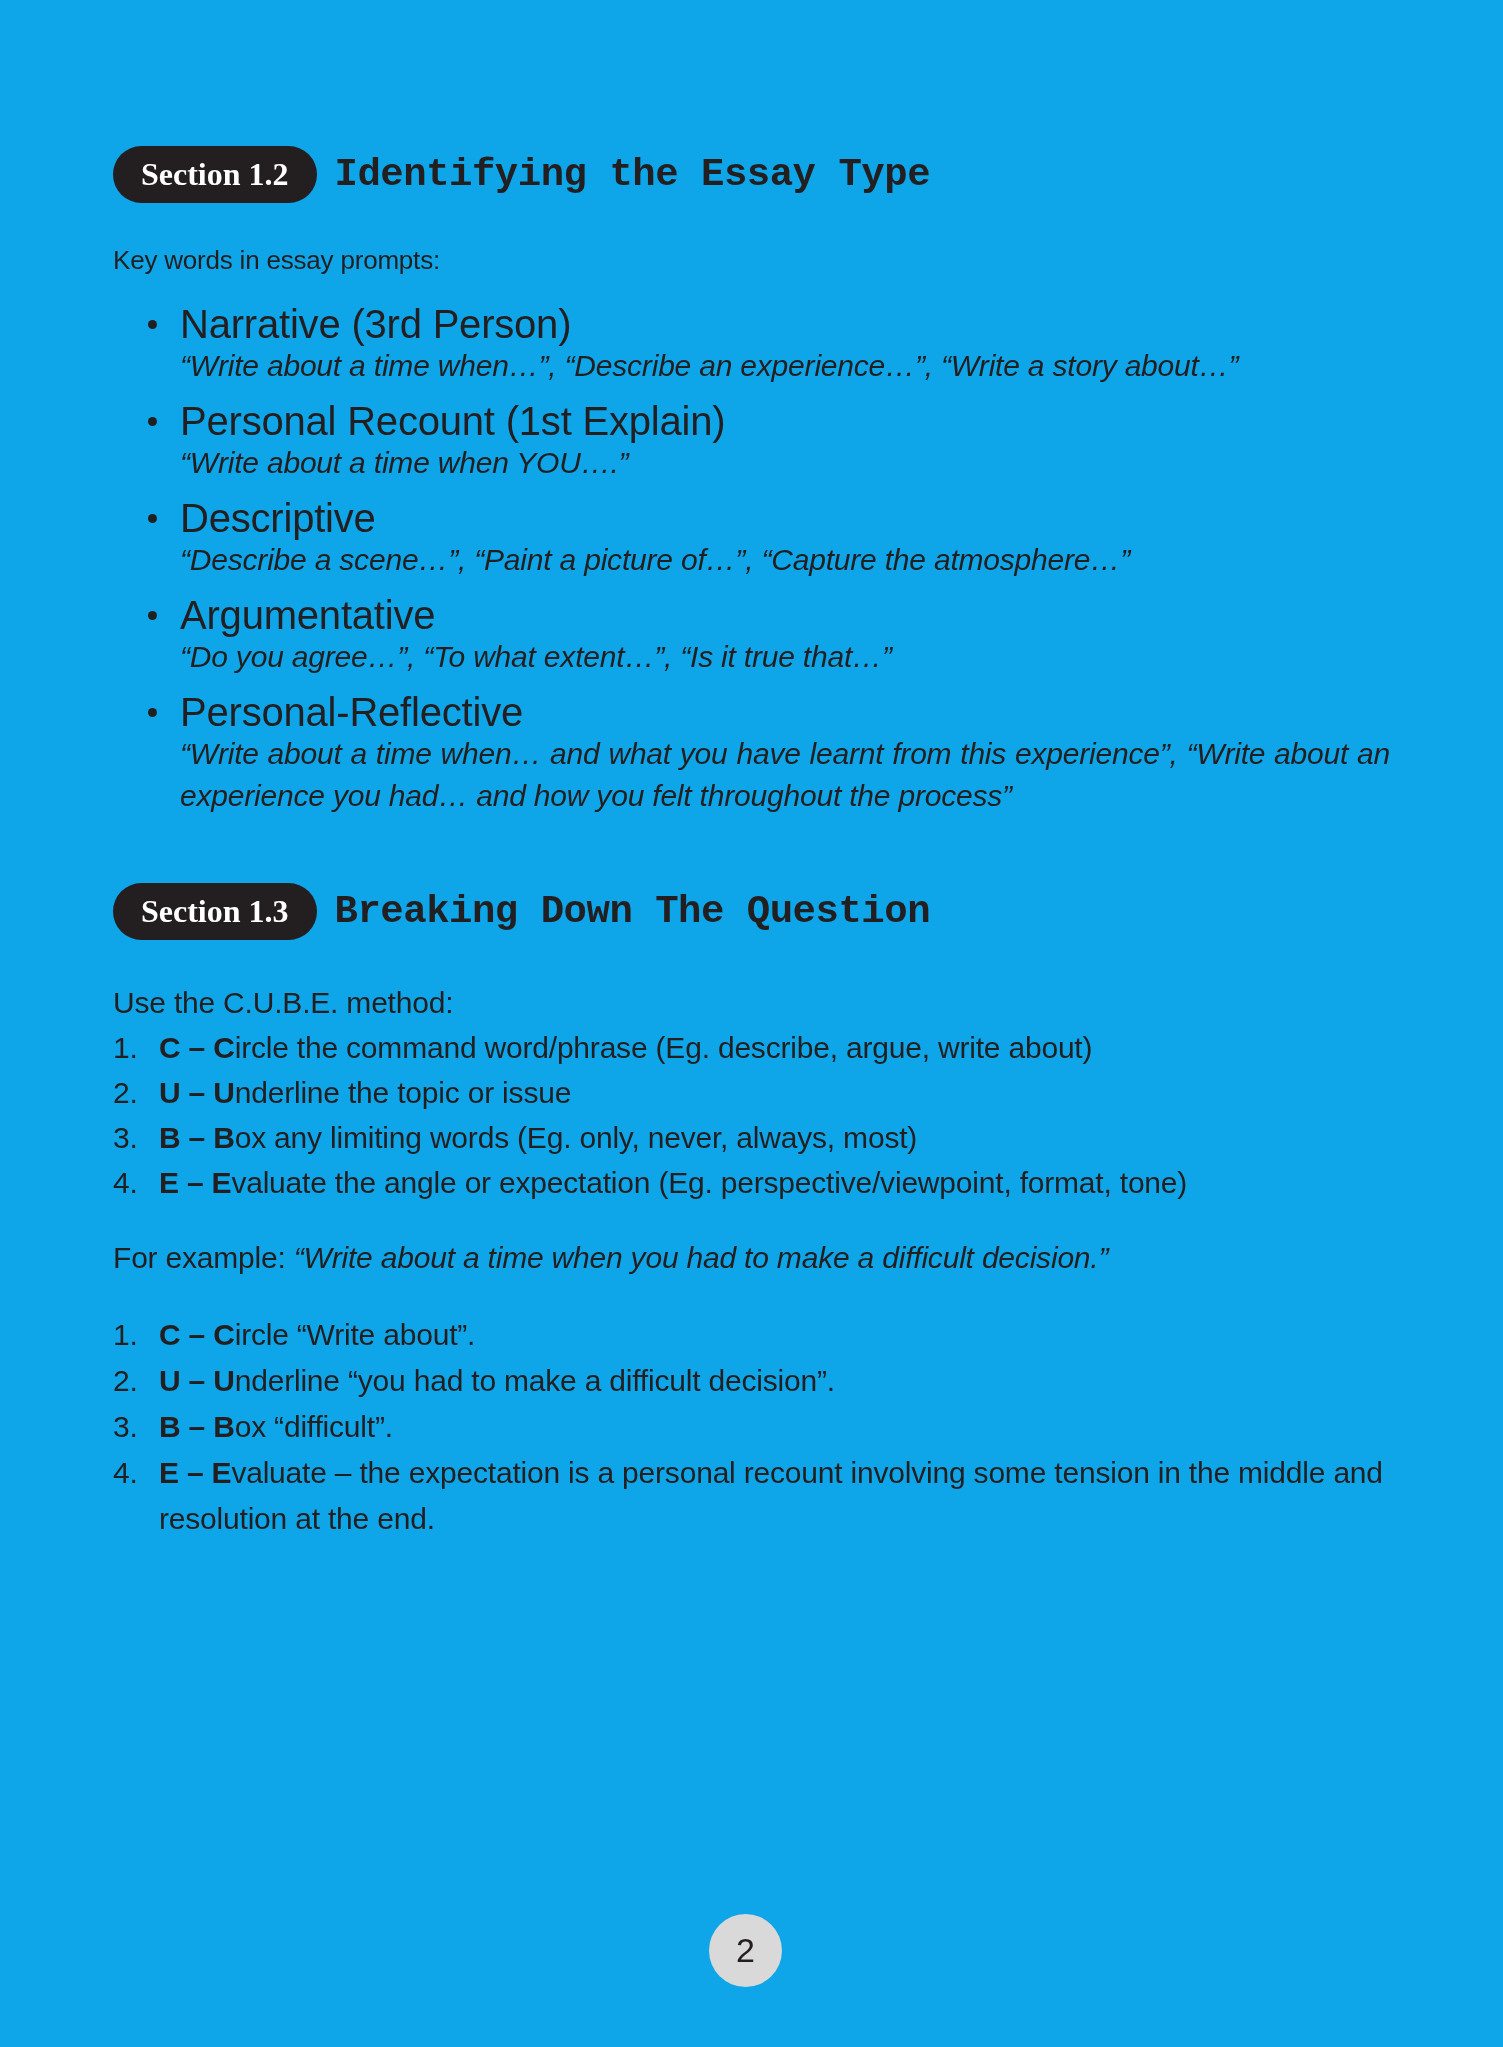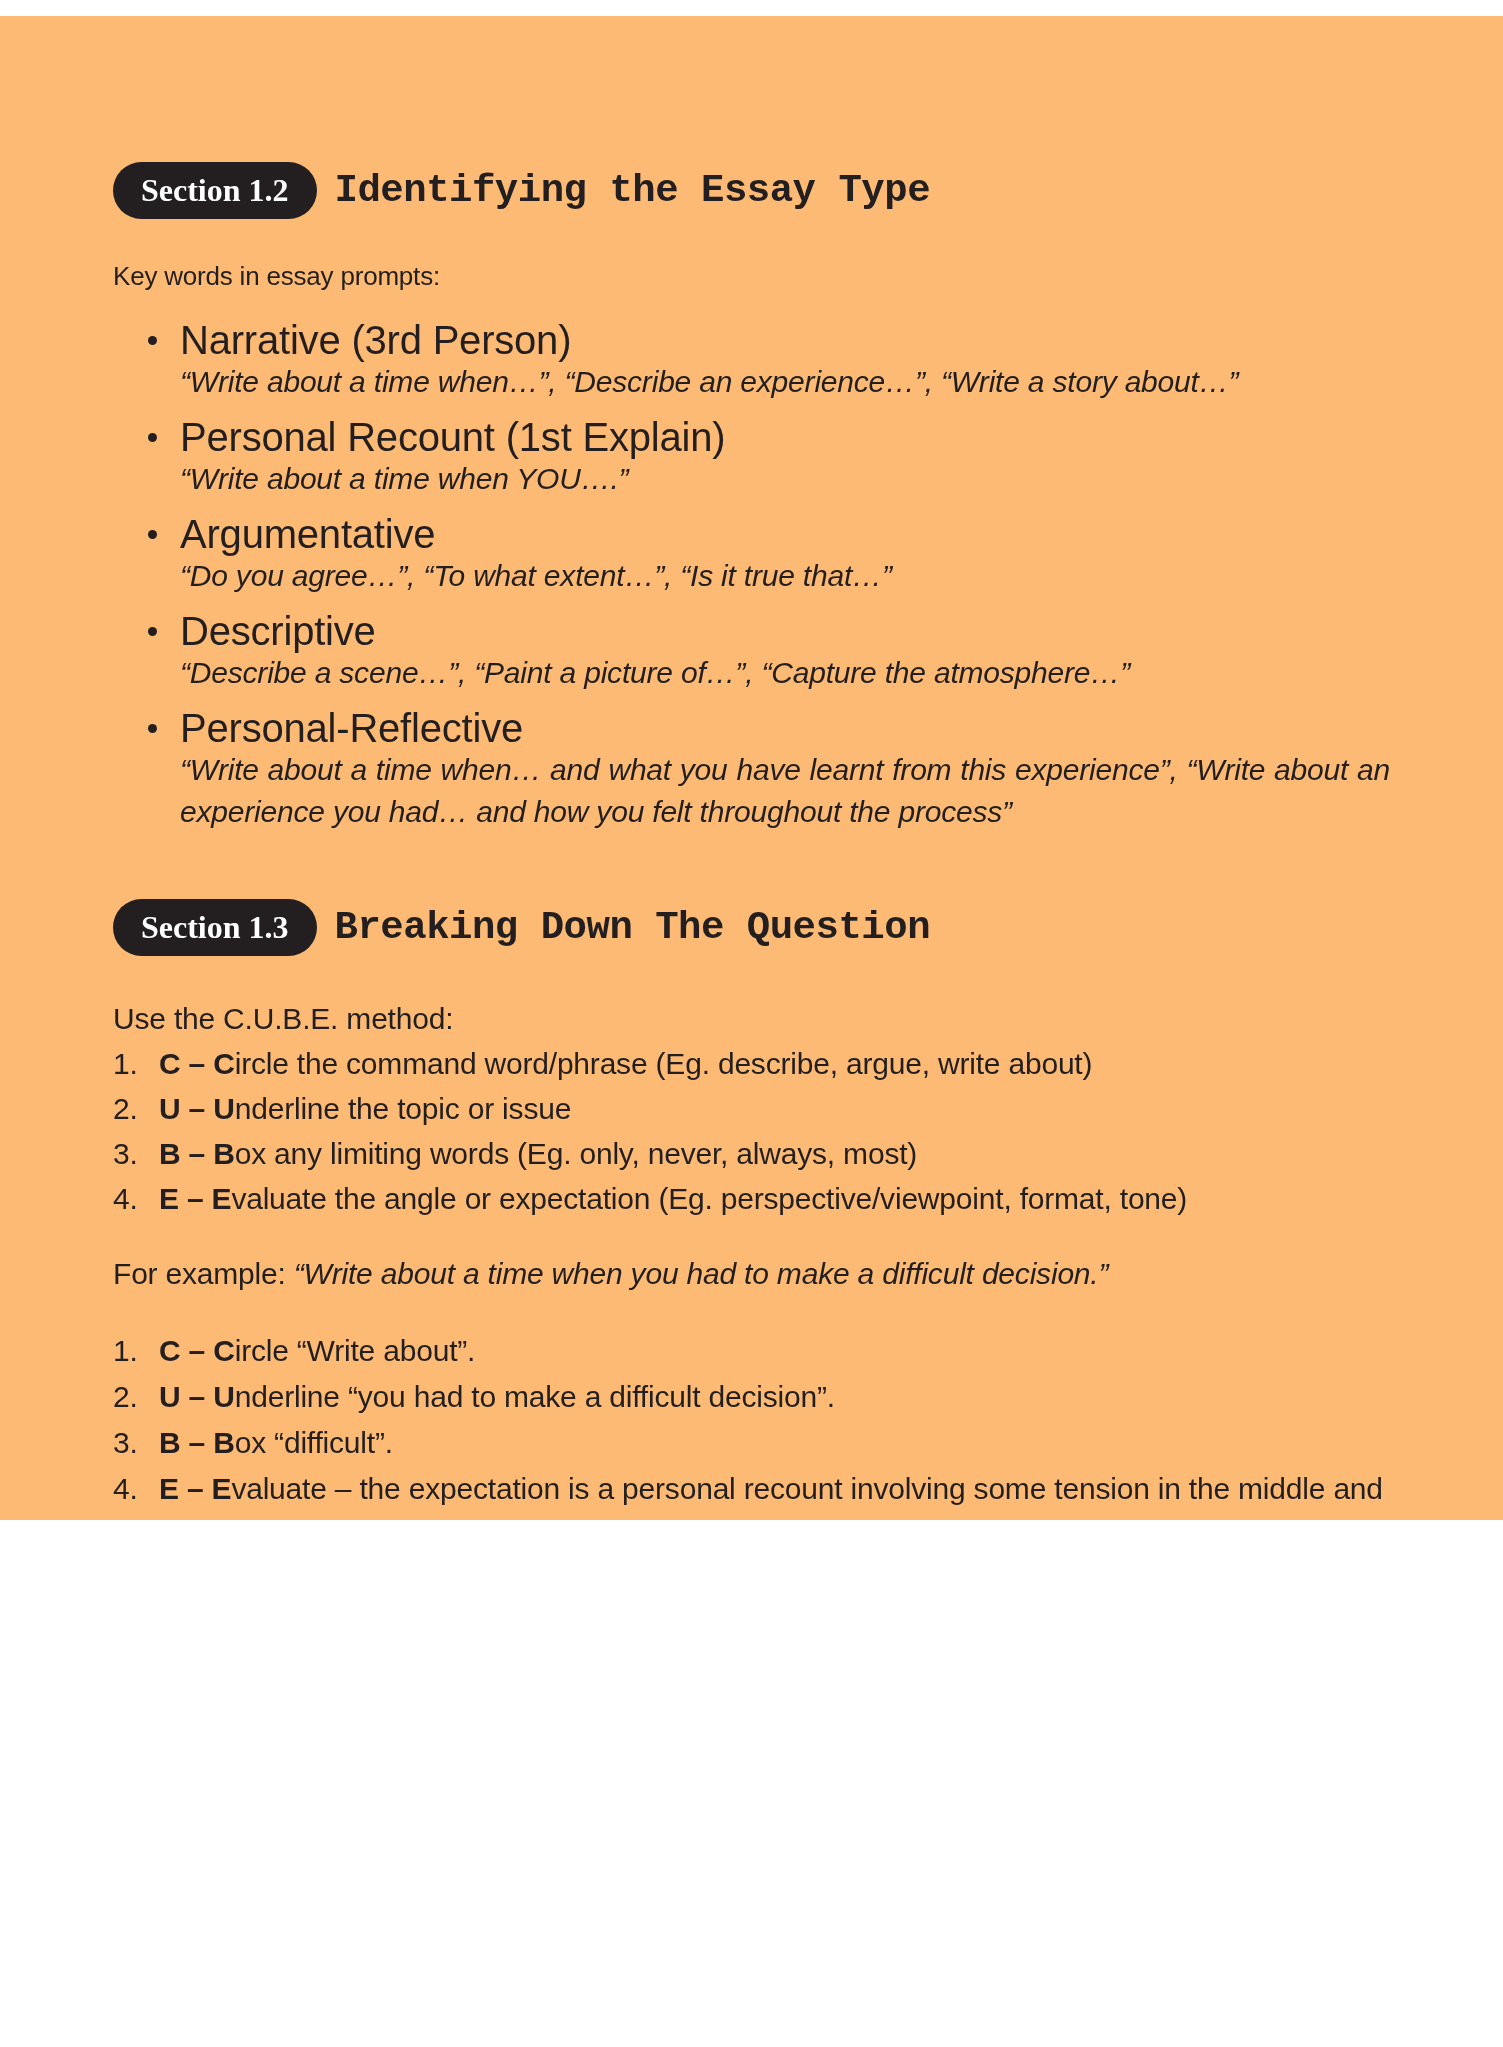--- a/index.html
+++ b/index.html
@@ -1,25 +1,24 @@
 <!DOCTYPE html>
 <html><head>
 <meta charset="utf-8">
 <style>
   * { box-sizing: border-box; }
   html, body { margin: 0; padding: 0; background: #ffffff; }
   .page {
     position: relative;
     width: 1503px;
-    height: 1504px;
-    background: #fdba74;
+    height: 2047px;
+    background: #0ea5e9;
     color: #231f20;
     font-family: "Liberation Sans", sans-serif;
     overflow: hidden;
-    margin-top: 16px;
   }
   .content { padding: 146px 113px 0 113px; }
 
   
   .section-header { display: flex; align-items: center; gap: 18px; }
   .section-header.second { margin-top: 66px; align-items: center; }
   .badge {
     background: #231f20;
     color: #ffffff;
     font-family: "Liberation Serif", serif;
@@ -106,29 +105,29 @@
       <li class="bullet-item">
         <span class="dot"></span>
         <div class="li-body">
           <div class="term">Personal Recount (1st Explain)</div>
           <div class="quote">“Write about a time when YOU….”</div>
         </div>
       </li>
       <li class="bullet-item">
         <span class="dot"></span>
         <div class="li-body">
-          <div class="term">Argumentative</div>
-          <div class="quote">“Do you agree…”, “To what extent…”, “Is it true that…”</div>
+          <div class="term">Descriptive</div>
+          <div class="quote">“Describe a scene…”, “Paint a picture of…”, “Capture the atmosphere…”</div>
         </div>
       </li>
       <li class="bullet-item">
         <span class="dot"></span>
         <div class="li-body">
-          <div class="term">Descriptive</div>
-          <div class="quote">“Describe a scene…”, “Paint a picture of…”, “Capture the atmosphere…”</div>
+          <div class="term">Argumentative</div>
+          <div class="quote">“Do you agree…”, “To what extent…”, “Is it true that…”</div>
         </div>
       </li>
       <li class="bullet-item">
         <span class="dot"></span>
         <div class="li-body">
           <div class="term">Personal-Reflective</div>
           <div class="quote">“Write about a time when… and what you have learnt from this experience”, “Write about an experience you had… and how you felt throughout the process”</div>
         </div>
       </li>
     </ul>

